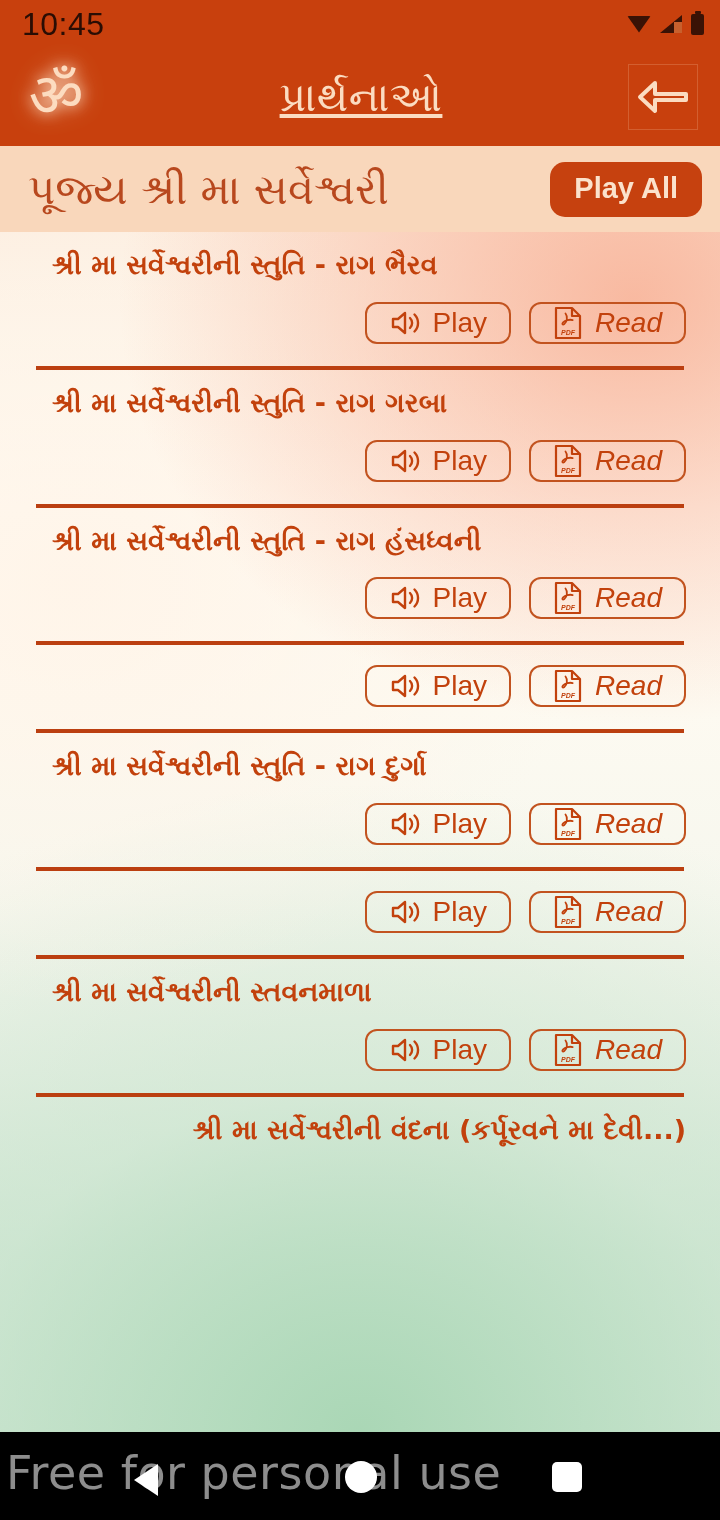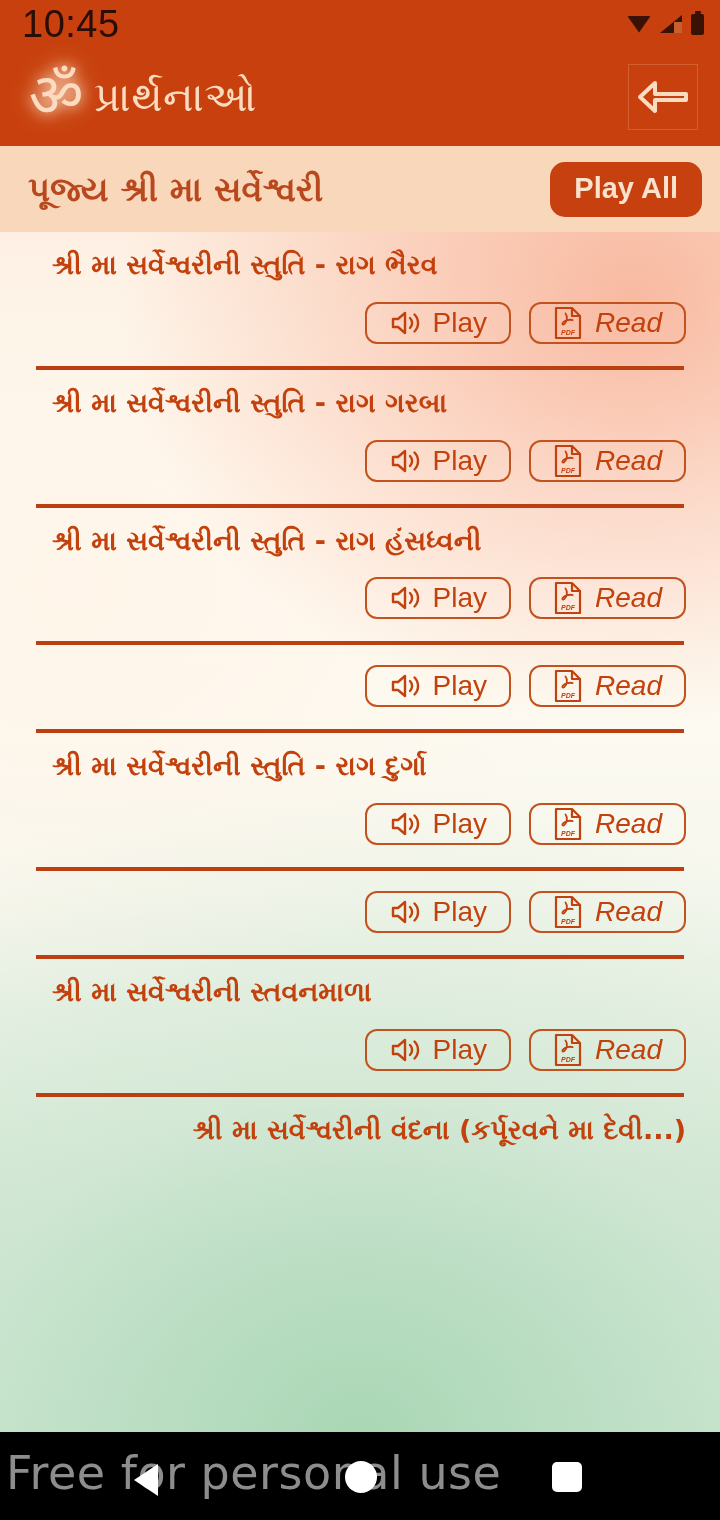--- a/index.html
+++ b/index.html
@@ -19,21 +19,21 @@
   .statusbar {
     position:absolute; top:0; left:0;
     width:720px; height:48px;
     background:#c8400d;
     display:flex; align-items:center;
     padding:0 16px 0 22px;
     z-index:5;
   }
   .status-clock {
     color:#2a0d04;
-    font-size:38px;
+    font-size:32px;
     font-weight:400;
     letter-spacing:.5px;
     line-height:1;
   }
   .status-icons {
     margin-left:auto;
     display:flex; align-items:center; gap:9px;
   }
   .ico-wifi {
     width:24px; height:17px;
@@ -79,26 +79,28 @@
     color:#fcdcc0;
     font-size:60px;
     line-height:1;
     font-family:"DejaVu Sans", sans-serif;
     text-shadow:0 0 14px rgba(255,235,210,.95), 0 0 26px rgba(255,220,190,.7);
     margin-left:8px;
     margin-top:-4px;
   }
   .appbar-title {
     flex:1;
+    text-align:center;
     color:#fbdcc1;
     font-size:41px;
     font-family:"DejaVu Sans", sans-serif;
     font-weight:400;
     letter-spacing:.5px;
     margin-left:-10px;
+    text-decoration:underline;
   }
   .backbtn {
     width:70px; height:66px;
     margin-right:22px;
     border:1px solid rgba(255,220,190,.20);
     display:flex; align-items:center; justify-content:center;
     flex:none;
   }
   .backbtn svg { display:block; }
 
@@ -117,23 +119,23 @@
   
   .section {
     position:relative;
     height:86px;
     background:#f9d7bb;
     display:flex; align-items:center;
     padding:0 18px 0 28px;
   }
   .section-title {
     color:#b8481e;
-    font-size:34px;
+    font-size:42px;
     font-family:"DejaVu Sans", sans-serif;
-    font-weight:700;
+    font-weight:400;
     flex:1;
   }
   .playall {
     background:#c6410f;
     color:#fbe2cc;
     font-size:29px;
     font-weight:bold;
     border:none;
     border-radius:15px;
     padding:12px 24px 14px;

